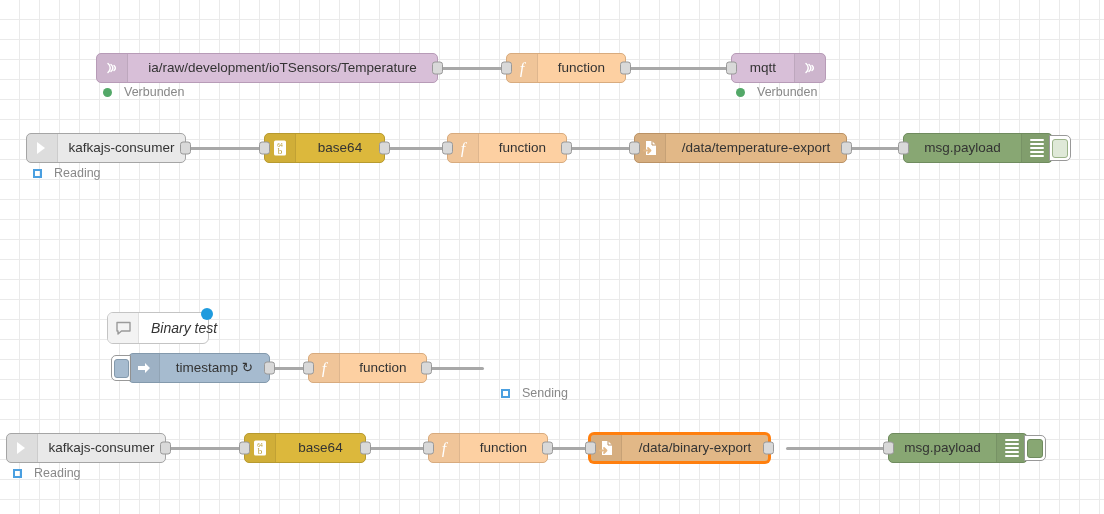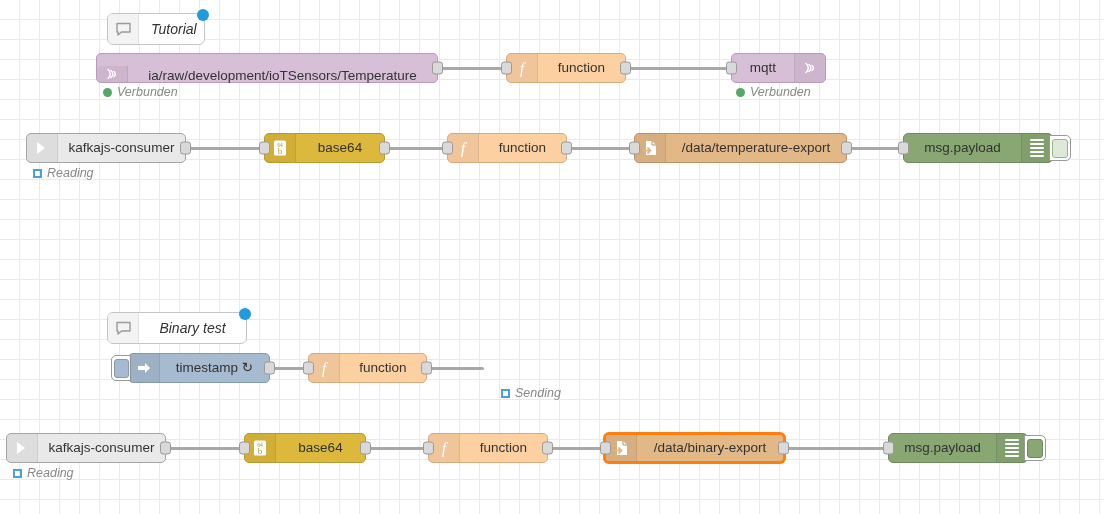--- a/index.html
+++ b/index.html
@@ -105,25 +105,24 @@
     transform: translateY(-50%);
   }
   .port.out { right: -6px; }
   .port.in  { left: -6px; }
 
   
   .status {
     position: absolute;
     display: flex;
     align-items: center;
-    gap: 5px;
+    gap: 12px;
     font-size: 12.5px;
     color: #888888;
     white-space: nowrap;
-    font-style: italic;
   }
   .status .dot {
     width: 9px;
     height: 9px;
     border-radius: 50%;
     background: #53a868;
     display: inline-block;
   }
   .status .ring {
     width: 9px;
@@ -259,31 +258,22 @@
   <div class="wire" style="left:843px; top:147px; width:60px;"></div>
 
   <div class="wire" style="left:243px; top:367px; width:65px;"></div>
   <div class="wire" style="left:427px; top:367px; width:57px;"></div>
 
   <div class="wire" style="left:166px; top:447px; width:78px;"></div>
   <div class="wire" style="left:366px; top:447px; width:62px;"></div>
   <div class="wire" style="left:548px; top:447px; width:57px;"></div>
   <div class="wire" style="left:786px; top:447px; width:102px;"></div>
 
-  <div class="comment" style="left:107px; top:13px; width:98px;">
-    <div class="c-icon">
-      <svg width="17" height="15" viewBox="0 0 17 15" aria-hidden="true">
-        <path d="M2 1.5h13v8.5H6.5L3 13V10H2z" fill="none" stroke="#9a9a9a" stroke-width="1.4" stroke-linejoin="round"></path>
-      </svg>
-    </div>
-    <div class="c-label">Tutorial</div>
-    <div class="blue-dot"></div>
-  </div>
-
-  <div class="node n-mqtt" style="left:96px; top:53px; width:342px;align-items:flex-end;">
+
+  <div class="node n-mqtt" style="left:96px; top:53px; width:342px;">
     <div class="icon-box left">
       <svg width="16" height="16" viewBox="0 0 16 16" aria-hidden="true">
         <g fill="none" stroke="#ffffff" stroke-width="1.5" stroke-linecap="round">
           <path d="M4 3.5 C7 6, 7 10, 4 12.5"></path>
           <path d="M7 4.5 C9.5 6.5, 9.5 9.5, 7 11.5"></path>
           <path d="M10 5.5 C11.8 7, 11.8 9, 10 10.5"></path>
         </g>
       </svg>
     </div>
     <div class="label">ia/raw/development/ioTSensors/Temperature</div>
@@ -384,21 +374,21 @@
           <i></i>
           <i></i>
         </span>
     </div>
     <div class="port in"></div>
     <div class="debug-btn">
       <span class="knob"></span>
     </div>
   </div>
 
-  <div class="comment" style="left:107px; top:312px; width:140px;">
+  <div class="comment" style="left:107px; top:312px; width:102px;">
     <div class="c-icon">
       <svg width="17" height="15" viewBox="0 0 17 15" aria-hidden="true">
         <path d="M2 1.5h13v8.5H6.5L3 13V10H2z" fill="none" stroke="#9a9a9a" stroke-width="1.4" stroke-linejoin="round"></path>
       </svg>
     </div>
     <div class="c-label">Binary test</div>
     <div class="blue-dot"></div>
   </div>
 
   <div class="node n-inject" style="left:101px; top:353px; width:142px;">
@@ -461,21 +451,21 @@
     <div class="icon-box left">
       <svg width="14" height="17" viewBox="0 0 14 17" aria-hidden="true">
         <text x="7" y="13.5" font-family="'Liberation Serif', serif" font-style="italic" font-size="16" fill="#ffffff" text-anchor="middle">f</text>
       </svg>
     </div>
     <div class="label">function</div>
     <div class="port in"></div>
     <div class="port out"></div>
   </div>
 
-  <div class="node n-file selected" style="left:604px; top:433px; width:181px;">
+  <div class="node n-file selected" style="left:589px; top:433px; width:181px;">
     <div class="icon-box left">
       <svg width="18" height="18" viewBox="0 0 18 18" aria-hidden="true">
         <path d="M5 2h6l4 4v10H5z" fill="#ffffff"></path>
         <path d="M11 2v4h4" fill="none" stroke="#bb9265" stroke-width="1"></path>
         <path d="M3 11.5h6 M7 9l2.5 2.5L7 14" fill="none" stroke="#e2b887" stroke-width="1.8" stroke-linecap="round" stroke-linejoin="round"></path>
       </svg>
     </div>
     <div class="label">/data/binary-export</div>
     <div class="port in"></div>
     <div class="port out"></div>

